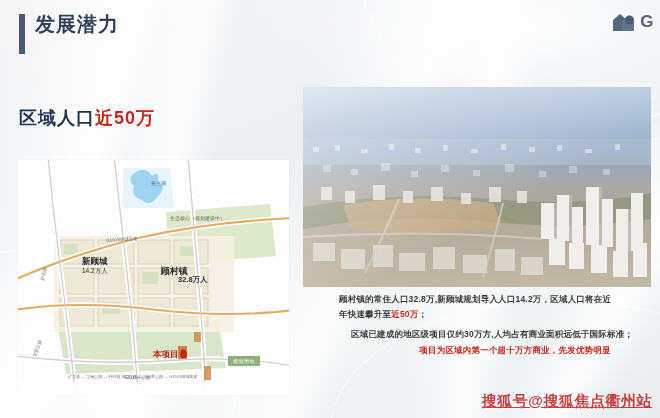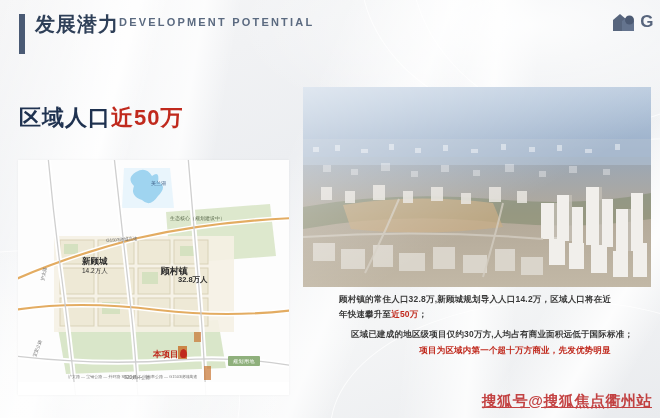--- a/index.html
+++ b/index.html
@@ -48,21 +48,21 @@
   }
 
   
   .logo { position:absolute; right:6px; top:11px; z-index:6; display:flex; align-items:center; gap:3px; opacity:.85; }
   .logo-mark { width:26px; height:22px; position:relative; }
   .logo-letter { font-size:17px; font-weight:bold; color:#3c4c68; letter-spacing:.5px; }
 
   
   .headline { position:absolute; left:19px; top:96px; z-index:5; }
   .hl-1 { font-size:17px; font-weight:bold; color:#1f3250; letter-spacing:1px; line-height:24px; }
-  .hl-2 { font-size:22px; font-weight:bold; color:#1f3250; letter-spacing:1px; line-height:24px; margin-top:10px; }
+  .hl-2 { font-size:18px; font-weight:bold; color:#1f3250; letter-spacing:1px; line-height:24px; margin-top:10px; }
   .hl-2 .red { color:#c0291d; }
 
   
   .map-card {
     position:absolute; left:18px; top:160px; width:271px; height:235px;
     background:#86efac; z-index:4; overflow:hidden;
     box-shadow:0 0 2px rgba(0,0,0,.06);
   }
   .map-svg { position:absolute; inset:0; width:100%; height:100%; }
   .map-label {
@@ -138,21 +138,20 @@
 <div class="bg-sweep"></div>
 <div class="curve" style="left:360px; top:-190px; width:420px; height:320px;"></div>
 <div class="curve" style="left:410px; top:-220px; width:460px; height:360px;"></div>
 <div class="curve" style="left:-180px; top:250px; width:420px; height:300px;"></div>
 <div class="curve" style="left:330px; top:300px; width:460px; height:260px;"></div>
 
 <div class="header">
   <div class="accent-bar"></div>
   <div class="head-text">
     <div class="head-cn">发展潜力</div>
-    <div class="head-en">DEVELOPMENT POTENTIAL</div>
   </div>
 </div>
 
 <div class="logo">
   <div class="logo-mark">
     <svg viewBox="0 0 26 22" width="26" height="22">
       <path d="M2 20 L2 9 L9 3 L16 9 L16 20 Z" fill="#3c4c68"></path>
       <path d="M11 20 L11 10 L17 5.5 L23 10 L23 20 Z" fill="#4b5d7c"></path>
       <circle cx="18.5" cy="9" r="4.5" fill="#2f3f5c"></circle>
     </svg>

